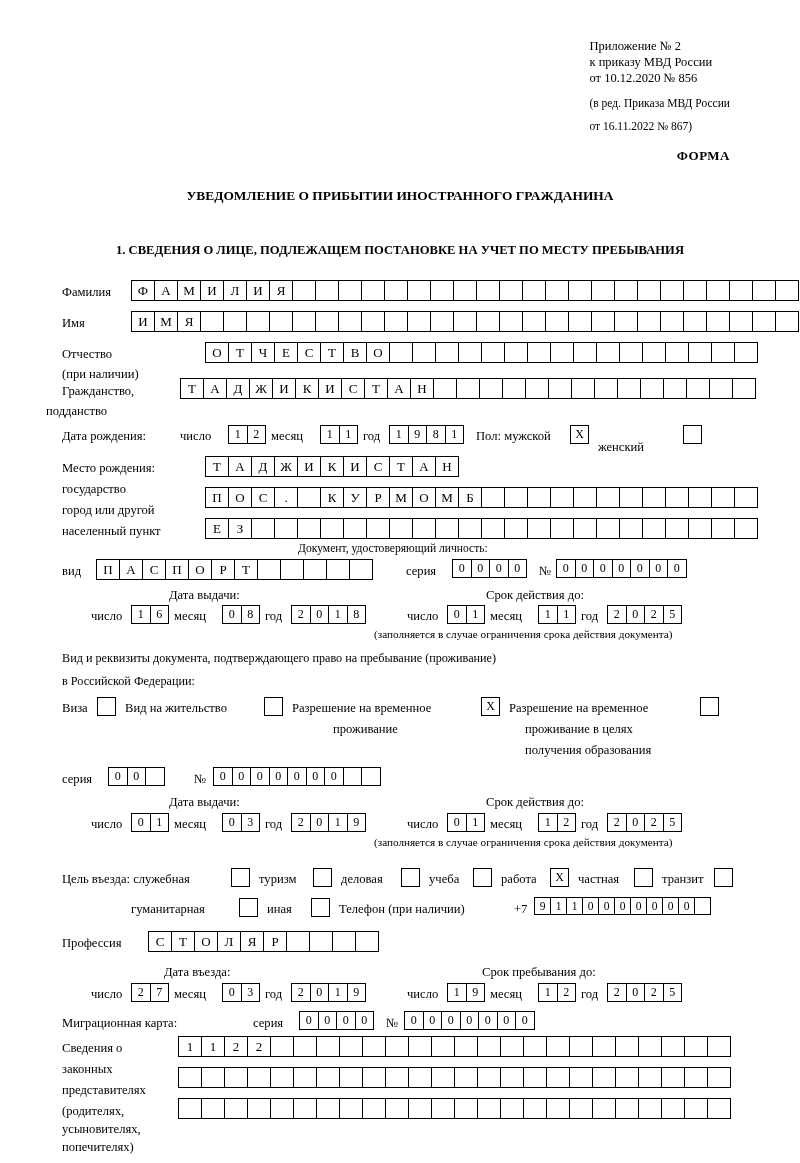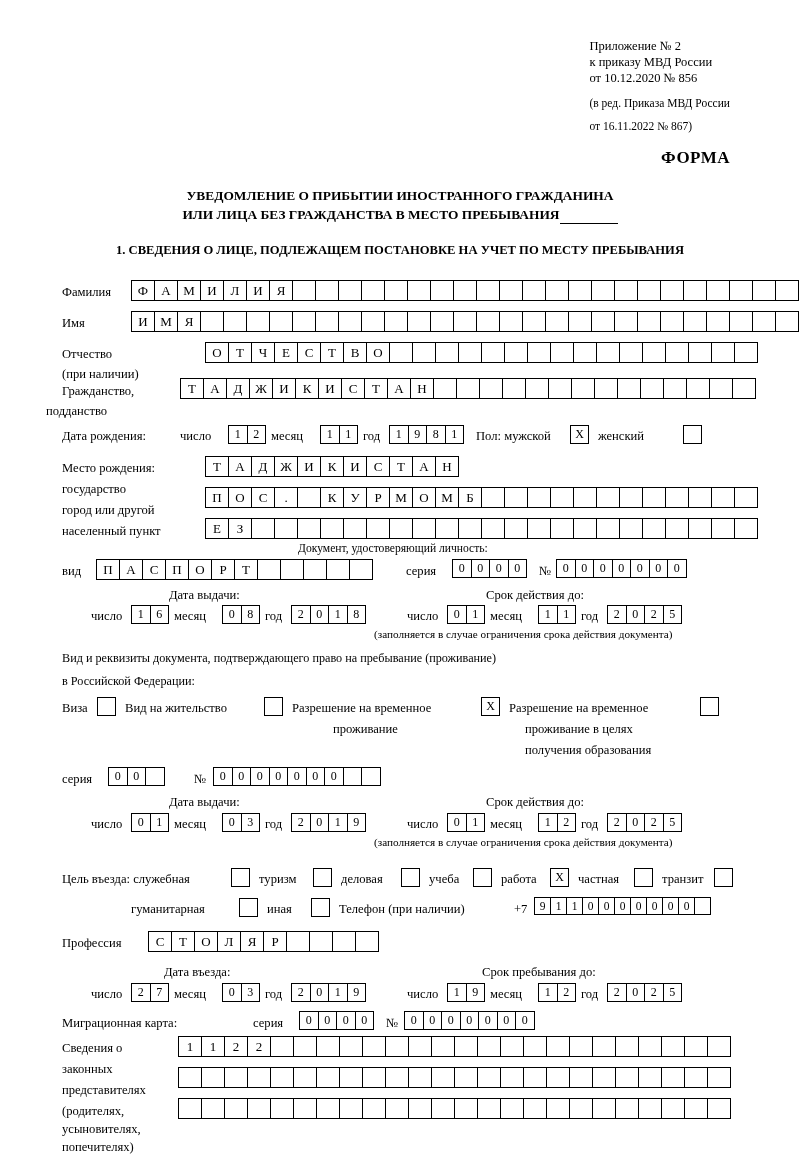--- a/index.html
+++ b/index.html
@@ -26,21 +26,21 @@
   }
   .header-right .small{
     font-size:11.5px;
     margin-top:10px;
     line-height:15px;
   }
   .forma{
     position:absolute;
     right:70px;top:148px;
     font-weight:bold;
-    font-size:17px;
+    font-size:13px;
     letter-spacing:.5px;
   }
   .title{
     position:absolute;
     left:0;right:0;top:186px;
     text-align:center;
     font-weight:bold;
     font-size:13.4px;
     line-height:19px;
   }
@@ -108,21 +108,20 @@
     <div>к приказу МВД России</div>
     <div>от 10.12.2020 № 856</div>
     <div class="small">(в ред. Приказа МВД России</div>
     <div class="small" style="margin-top:8px">от 16.11.2022 № 867)</div>
   </div>
 
   <div class="forma">ФОРМА</div>
 
   <div class="title">
     <div>УВЕДОМЛЕНИЕ О ПРИБЫТИИ ИНОСТРАННОГО ГРАЖДАНИНА</div>
-    <div><span>ИЛИ ЛИЦА БЕЗ ГРАЖДАНСТВА В МЕСТО ПРЕБЫВАНИЯ</span><span class="ul"></span></div>
   </div>
 
   <div class="section1">1. СВЕДЕНИЯ О ЛИЦЕ, ПОДЛЕЖАЩЕМ ПОСТАНОВКЕ НА УЧЕТ ПО МЕСТУ ПРЕБЫВАНИЯ</div>
 
   <div class="t" style="left:62px;top:285px;">Фамилия</div>
   <div class="cells" id="row-surname" style="left:131px;top:280px;">
       <div class="cell">Ф</div>
       <div class="cell">А</div>
       <div class="cell">М</div>
       <div class="cell">И</div>
@@ -258,21 +257,21 @@
     </div>
   <div class="t" style="left:363px;top:429px;">год</div>
   <div class="cells small" id="row-birth-year" style="left:389px;top:425px;">
       <div class="cell">1</div>
       <div class="cell">9</div>
       <div class="cell">8</div>
       <div class="cell">1</div>
     </div>
   <div class="t" style="left:476px;top:429px;">Пол: мужской</div>
   <div class="box" id="box-male" style="left:570px;top:425px;">X</div>
-  <div class="t" style="left:598px;top:429px;">женский</div>
+  <div class="t" style="left:598px;top:440px;">женский</div>
   <div class="box" id="box-female" style="left:683px;top:425px;"></div>
 
   <div class="t" style="left:62px;top:461px;">Место рождения:</div>
   <div class="t" style="left:62px;top:482px;">государство</div>
   <div class="t" style="left:62px;top:503px;">город или другой</div>
   <div class="t" style="left:62px;top:524px;">населенный пункт</div>
   <div class="cells" id="row-birth-state" style="left:205px;top:456px;">
       <div class="cell">Т</div>
       <div class="cell">А</div>
       <div class="cell">Д</div>

